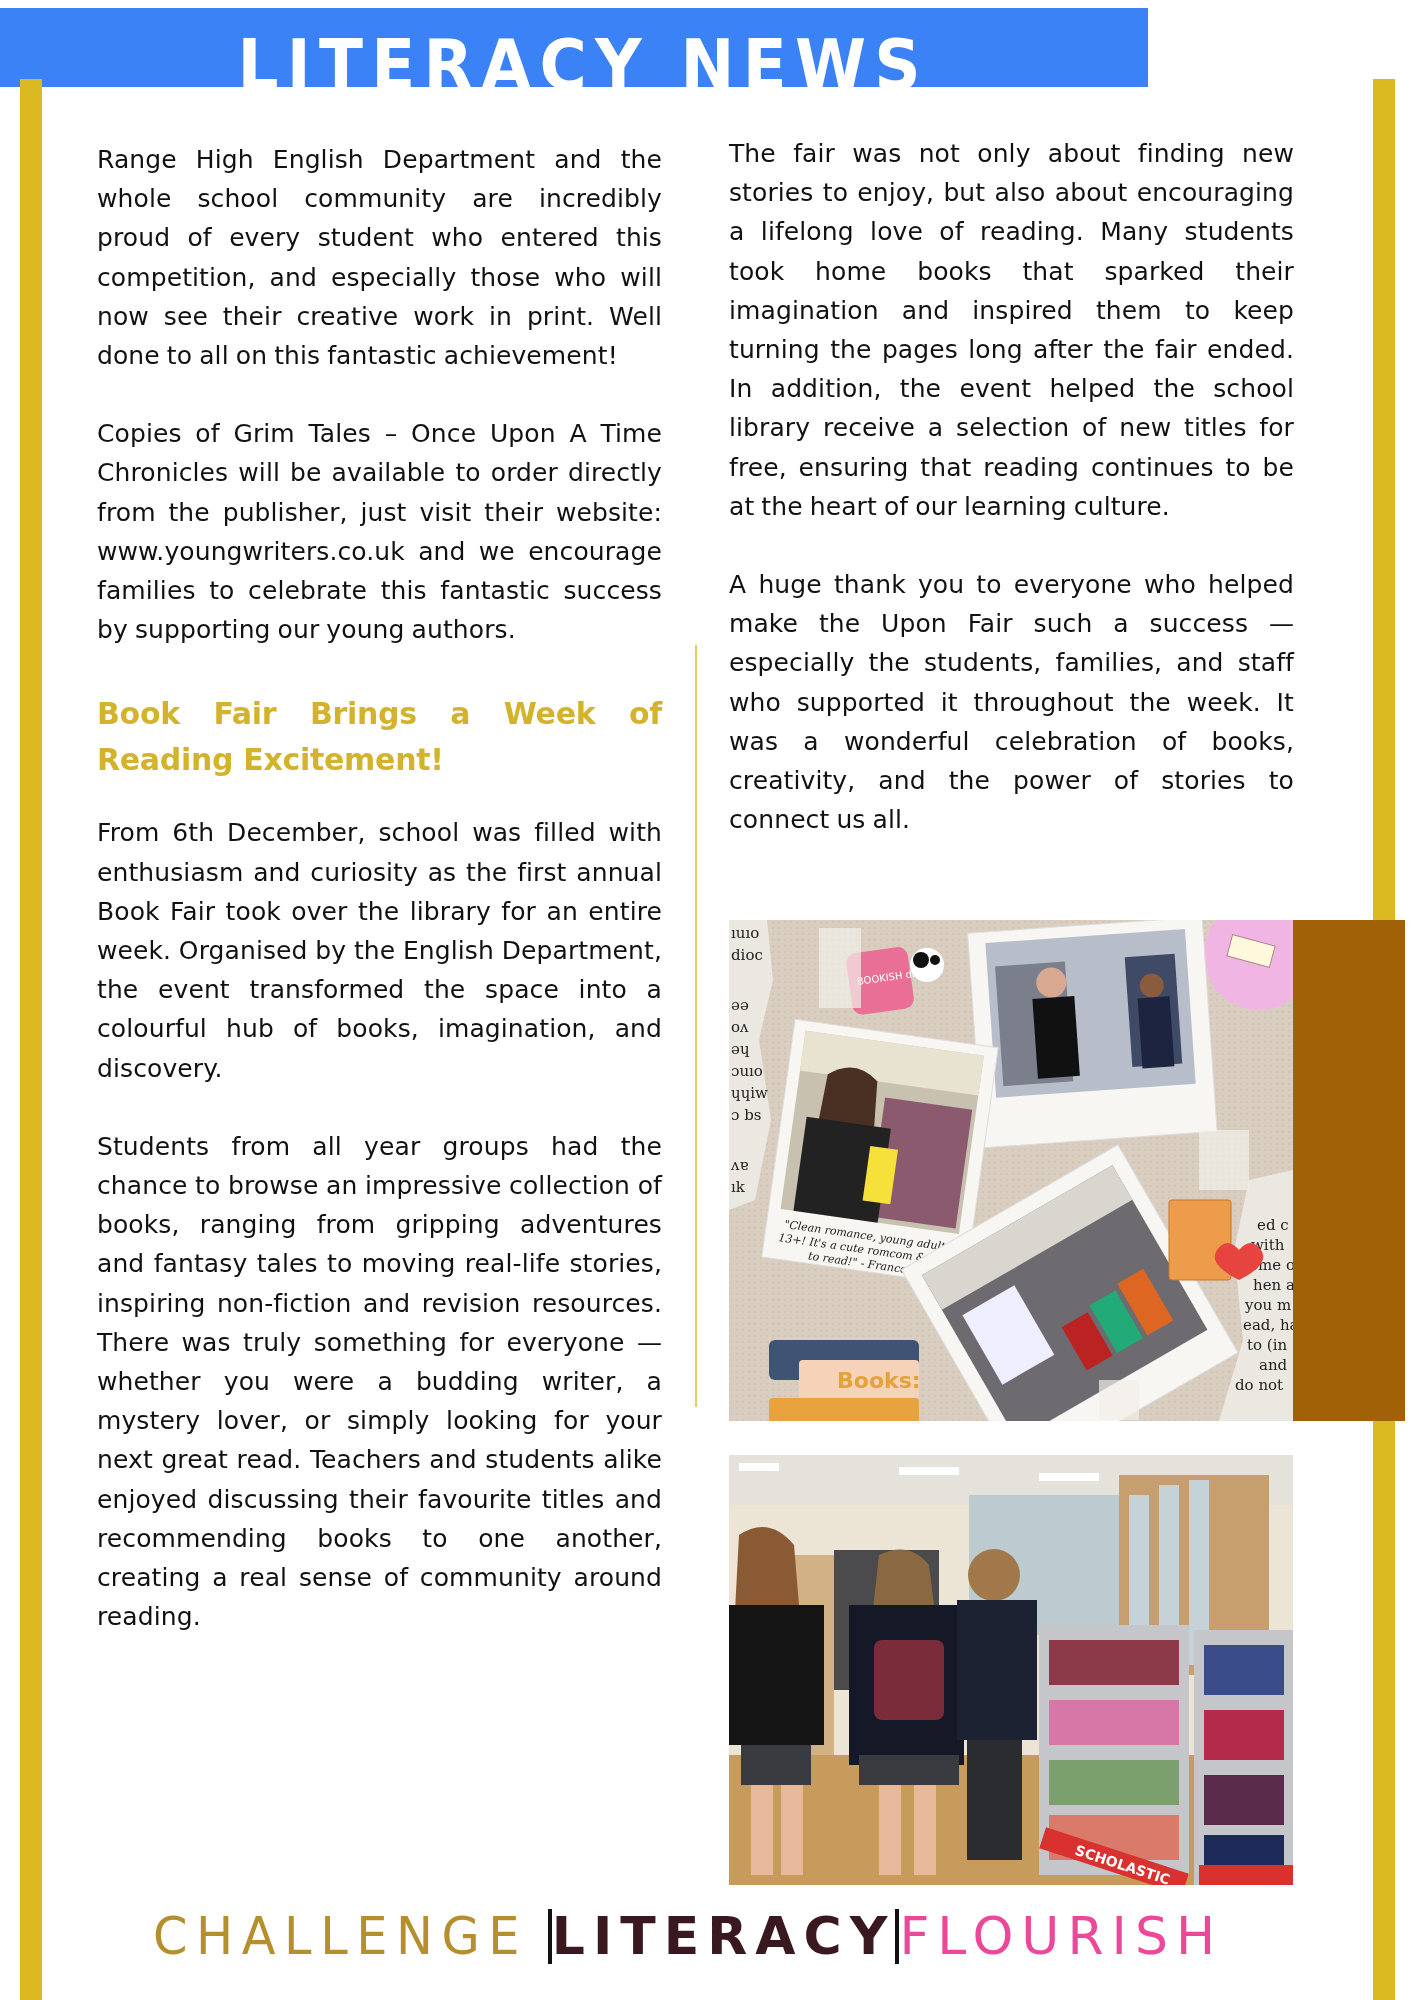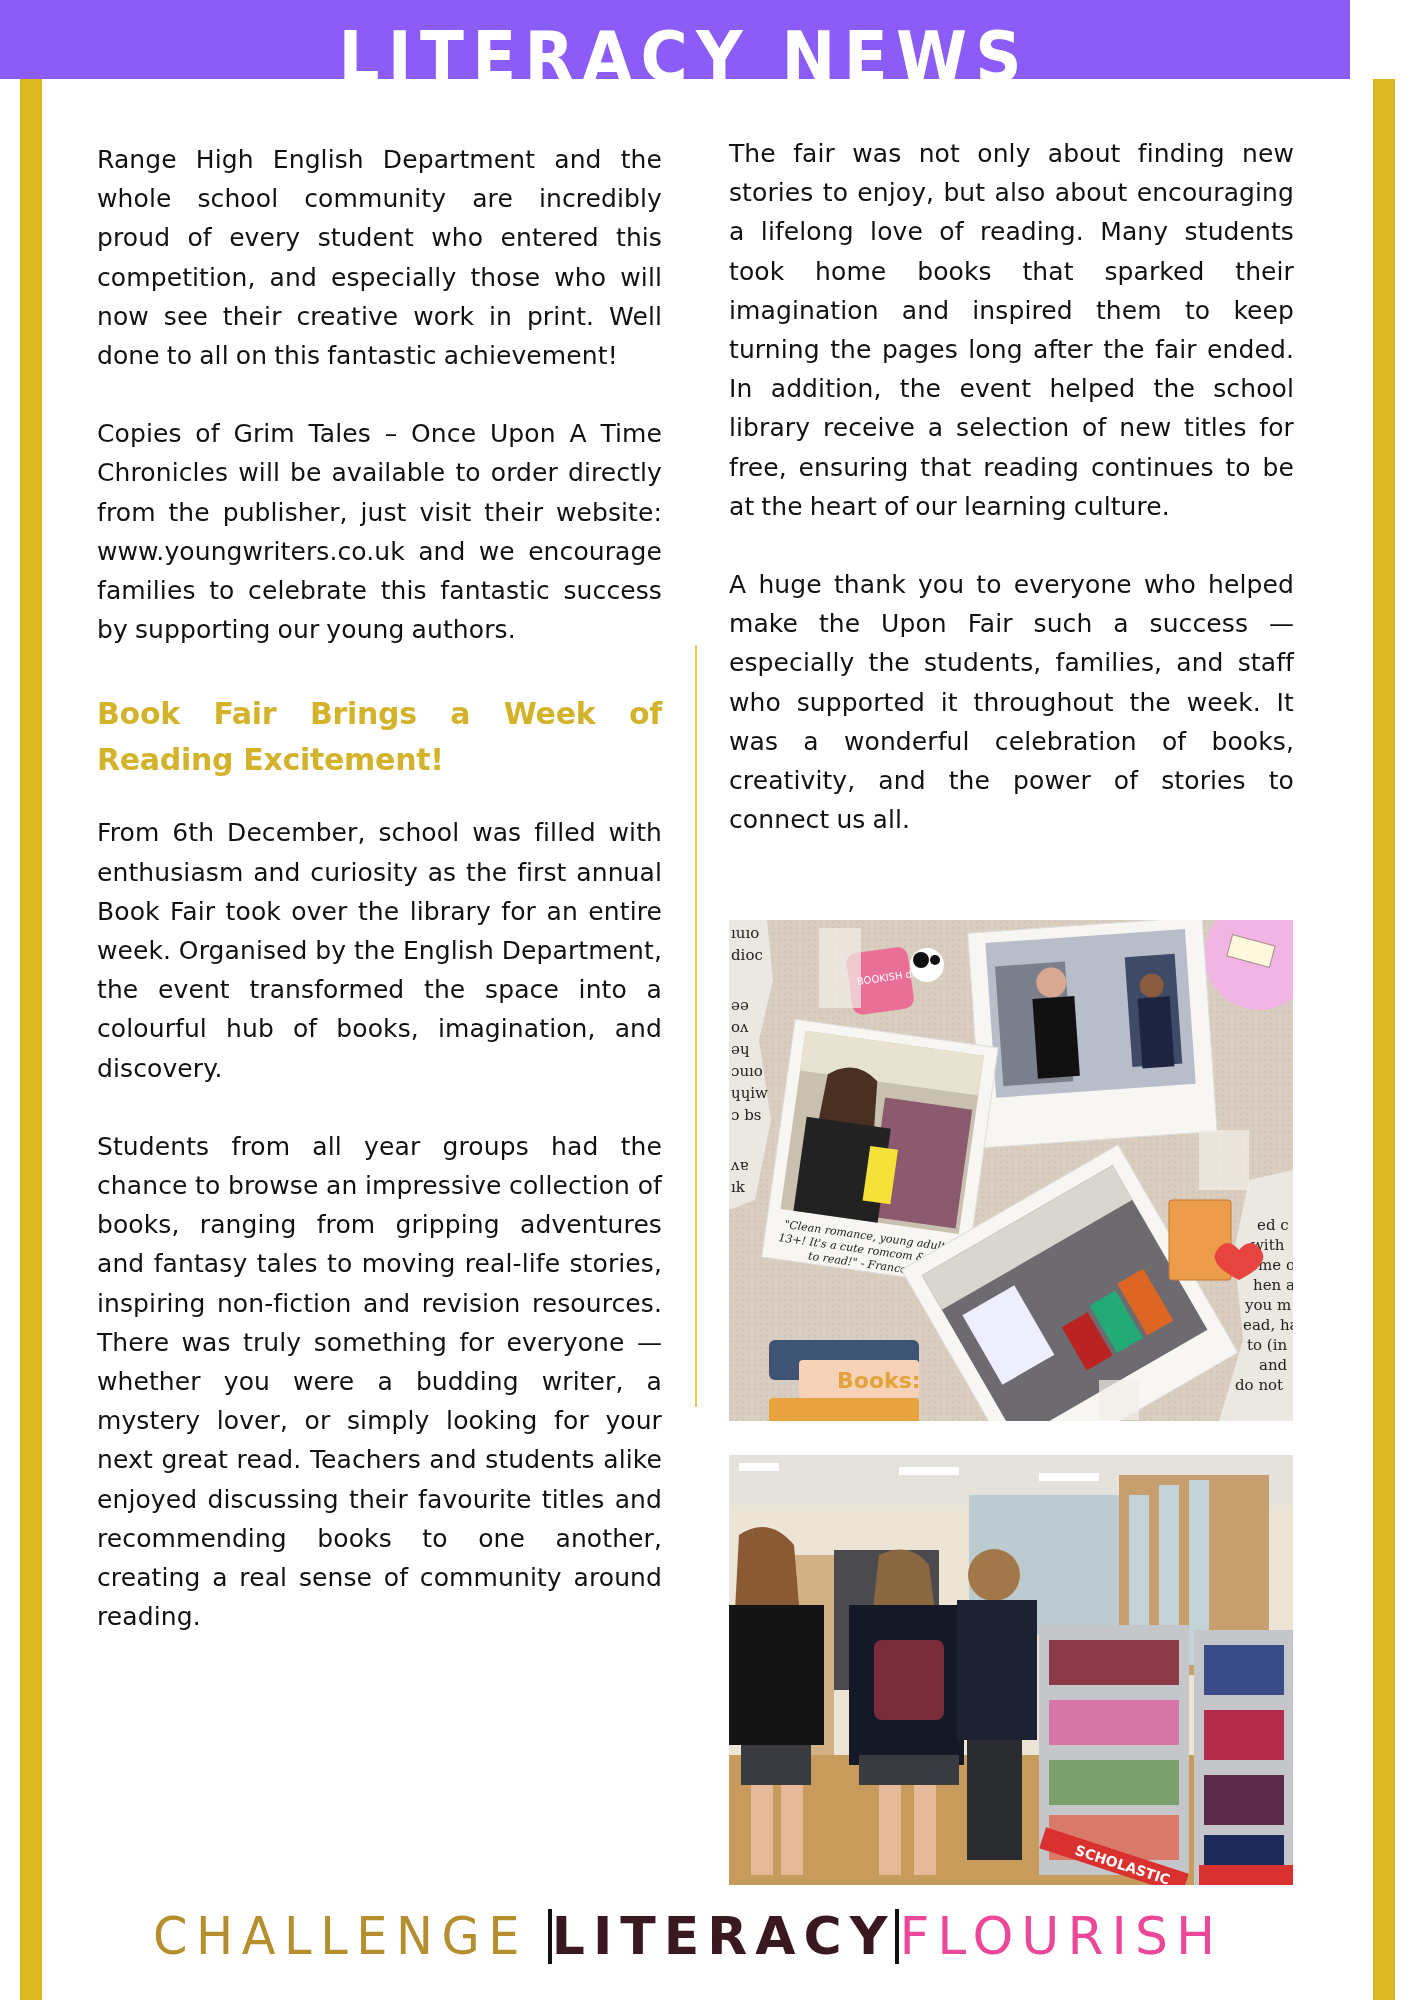--- a/index.html
+++ b/index.html
@@ -1,21 +1,21 @@
 <!DOCTYPE html>
 <html><head>
   <meta charset="utf-8">
   <style>
     * { box-sizing: border-box; margin: 0; padding: 0; }
     html, body { width: 1414px; height: 2000px; background: #ffffff; overflow: hidden; }
     body { position: relative; font-family: "Liberation Sans", "DejaVu Sans", sans-serif; color: #111; }
 
     .header-band {
-      position: absolute; left: 0; top: 0; width: 1350px; height: 79px;
-      background: #8b5cf6; overflow: hidden;
+      position: absolute; left: 0; top: 8px; width: 1148px; height: 79px;
+      background: #3b82f6; overflow: hidden;
     }
     .header-title {
       position: absolute; left: 0; width: 100%; top: 22px;
       text-align: center; color: #ffffff;
       font-family: "DejaVu Sans", sans-serif; font-weight: bold;
       font-size: 70px; letter-spacing: 9px; line-height: 1;
       transform: scaleX(0.92); transform-origin: center;
       padding-left: 20px;
     }
     .side-bar { position: absolute; top: 79px; width: 22px; height: 1921px; background: #DBB920; }
@@ -42,21 +42,21 @@
       letter-spacing: -0.3px;
     }
 
     .divider-line {
       position: absolute; left: 695px; top: 645px; width: 2px; height: 762px;
       background: #E3CB5C;
     }
 
     .photo { position: absolute; overflow: hidden; }
     .photo-collage {
-      left: 729px; top: 920px; width: 564px; height: 501px;
+      left: 729px; top: 920px; width: 676px; height: 501px;
       background: #a16207;
     }
     .photo-library {
       left: 729px; top: 1455px; width: 564px; height: 430px;
       background: #e8dccb;
     }
 
     .footer-motto {
       position: absolute; left: 83px; top: 1905px; width: 1210px; height: 62px;
       display: flex; align-items: center; justify-content: center;

